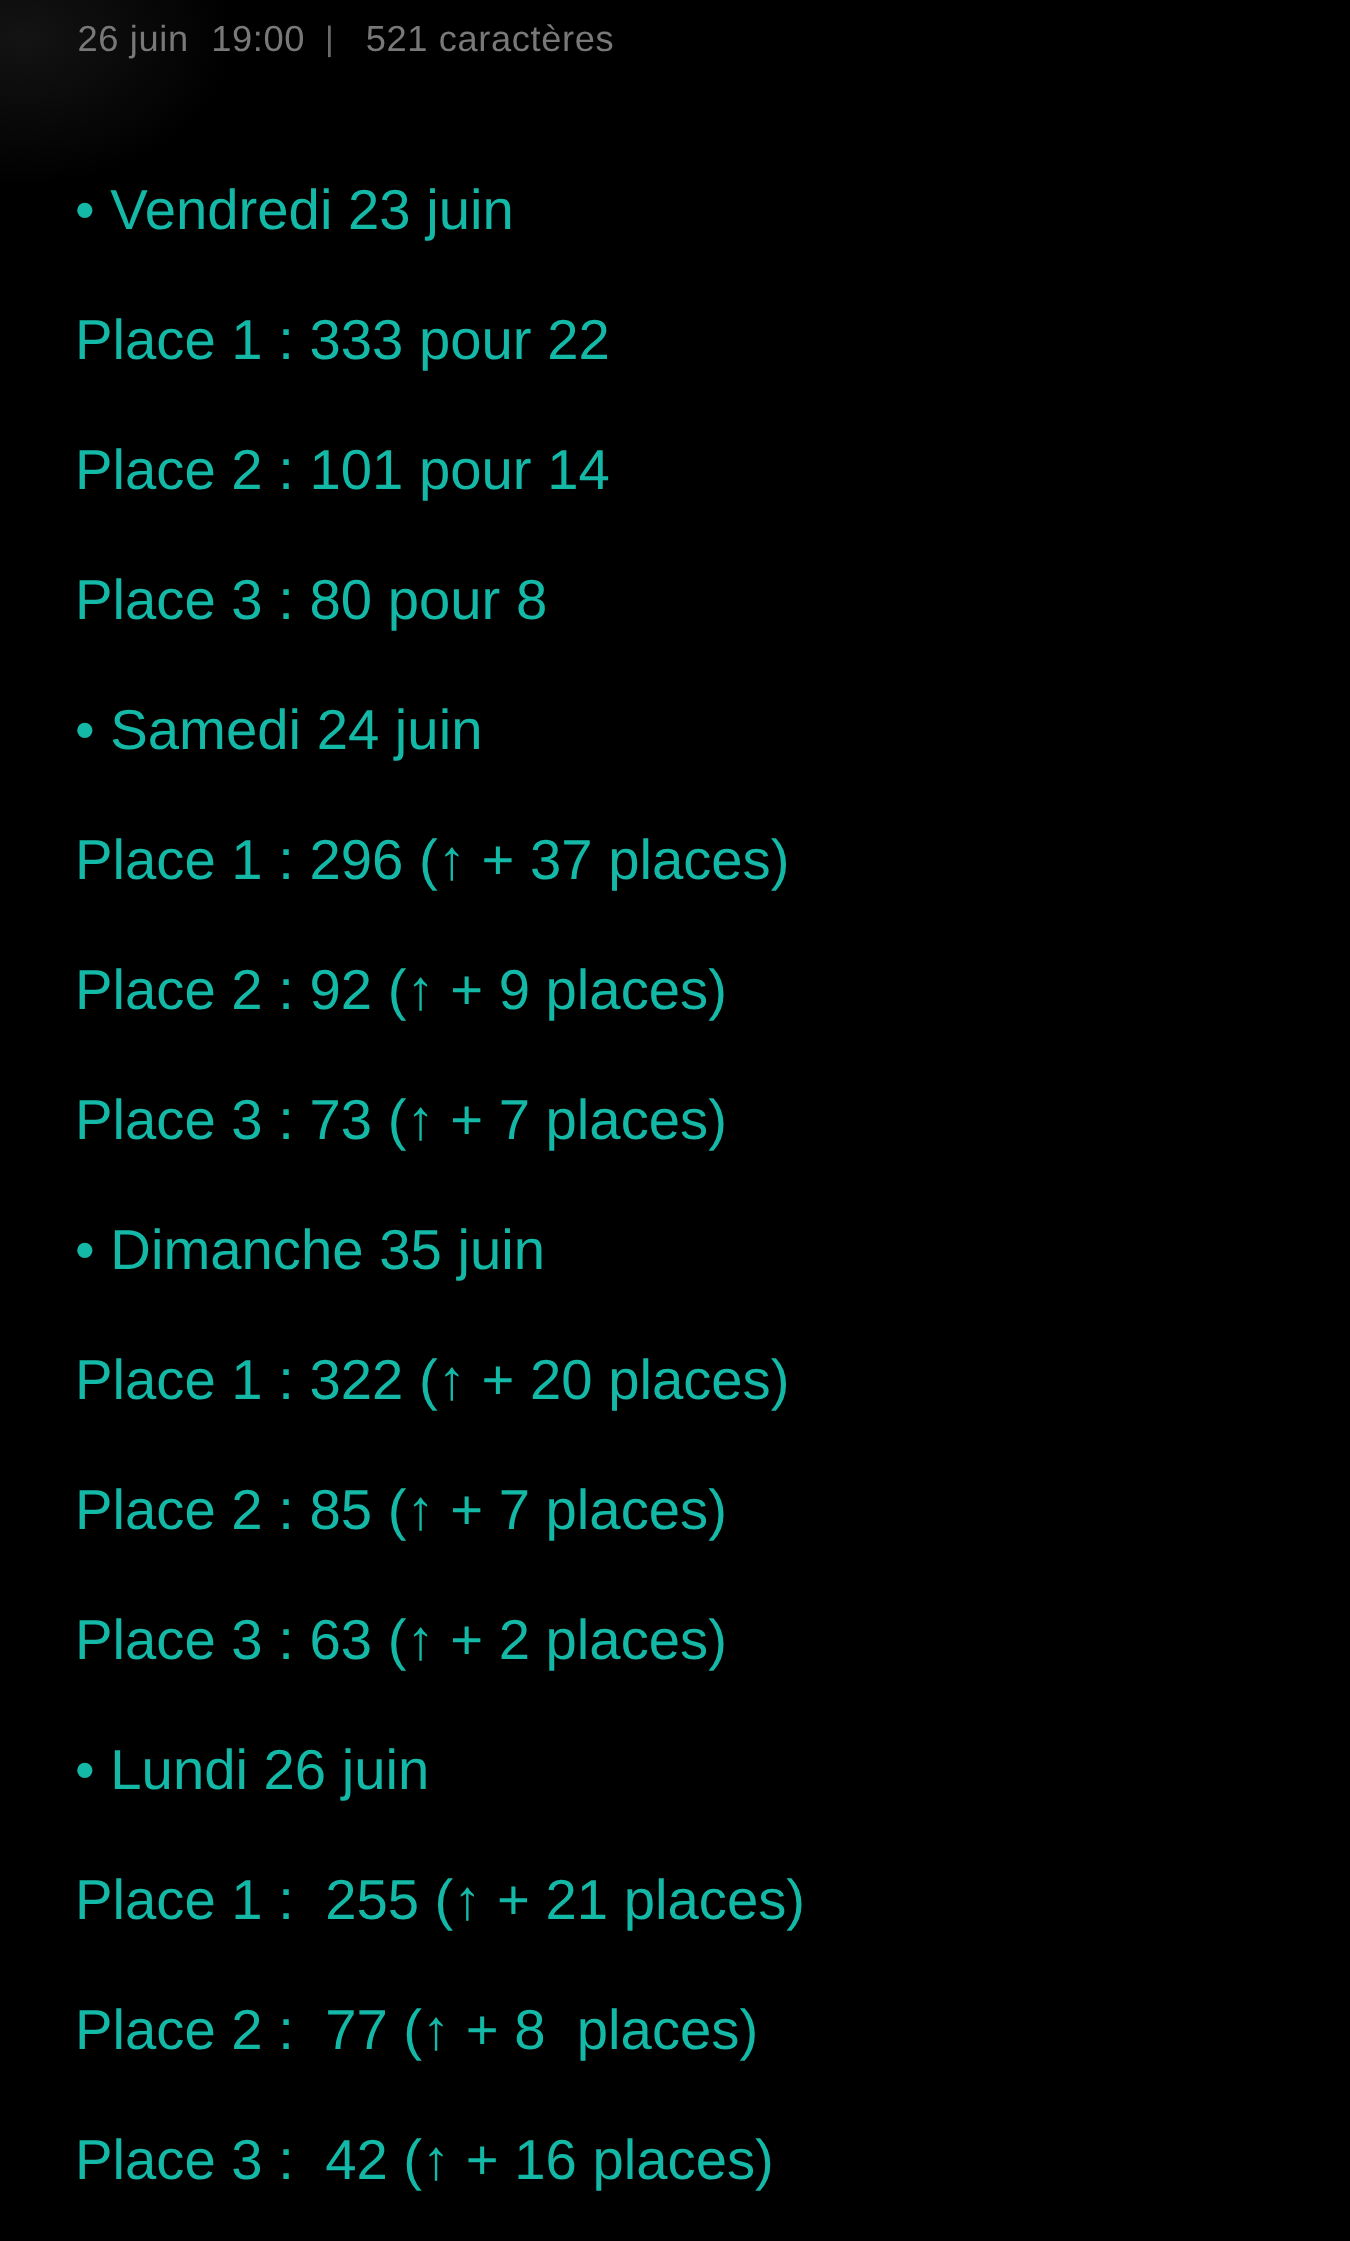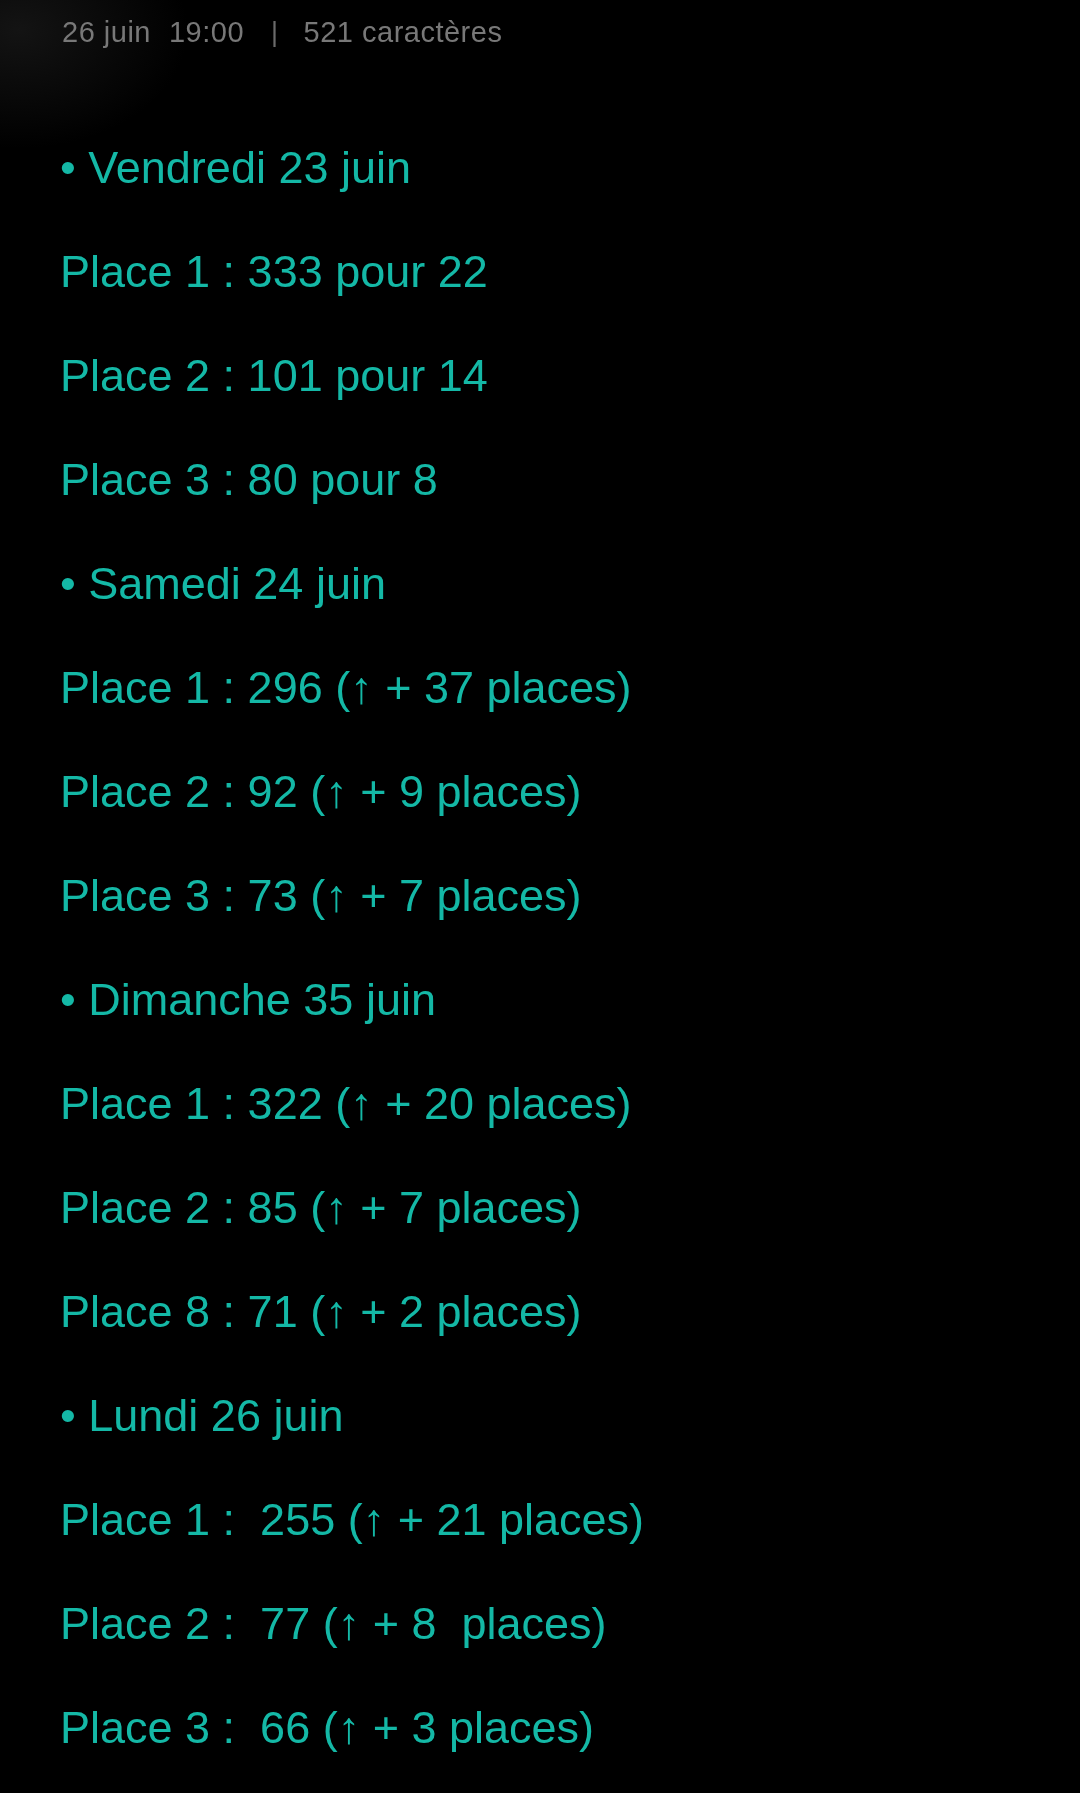--- a/index.html
+++ b/index.html
@@ -30,21 +30,21 @@
     left: 62px;
     right: 40px;
     display: flex;
     align-items: baseline;
     font-size: 29px;
     color: #787878;
     letter-spacing: 0.5px;
     white-space: pre;
   }
   .meta-bar .date { margin-right: 18px; }
-  .meta-bar .time { margin-right: 27px; }
+  .meta-bar .time { margin-right: 16px; }
   .meta-bar .divider {
     color: #6a6a6a;
     font-size: 27px;
     margin-right: 25px;
     transform: translateY(-1px);
   }
   .note-body {
     position: absolute;
     top: 116px;
     left: 60px;
@@ -79,20 +79,20 @@
     <p>Place 1 : 333 pour 22</p>
     <p>Place 2 : 101 pour 14</p>
     <p>Place 3 : 80 pour 8</p>
     <p>• Samedi 24 juin</p>
     <p>Place 1 : 296 (↑ + 37 places)</p>
     <p>Place 2 : 92 (↑ + 9 places)</p>
     <p>Place 3 : 73 (↑ + 7 places)</p>
     <p>• Dimanche 35 juin</p>
     <p>Place 1 : 322 (↑ + 20 places)</p>
     <p>Place 2 : 85 (↑ + 7 places)</p>
-    <p>Place 8 : 71 (↑ + 2 places)</p>
+    <p>Place 3 : 63 (↑ + 2 places)</p>
     <p>• Lundi 26 juin</p>
     <p>Place 1 :  255 (↑ + 21 places)</p>
     <p>Place 2 :  77 (↑ + 8  places)</p>
-    <p>Place 3 :  66 (↑ + 3 places)</p>
+    <p>Place 3 :  42 (↑ + 16 places)</p>
   </div>
 
 </div>
 
 </body></html>

